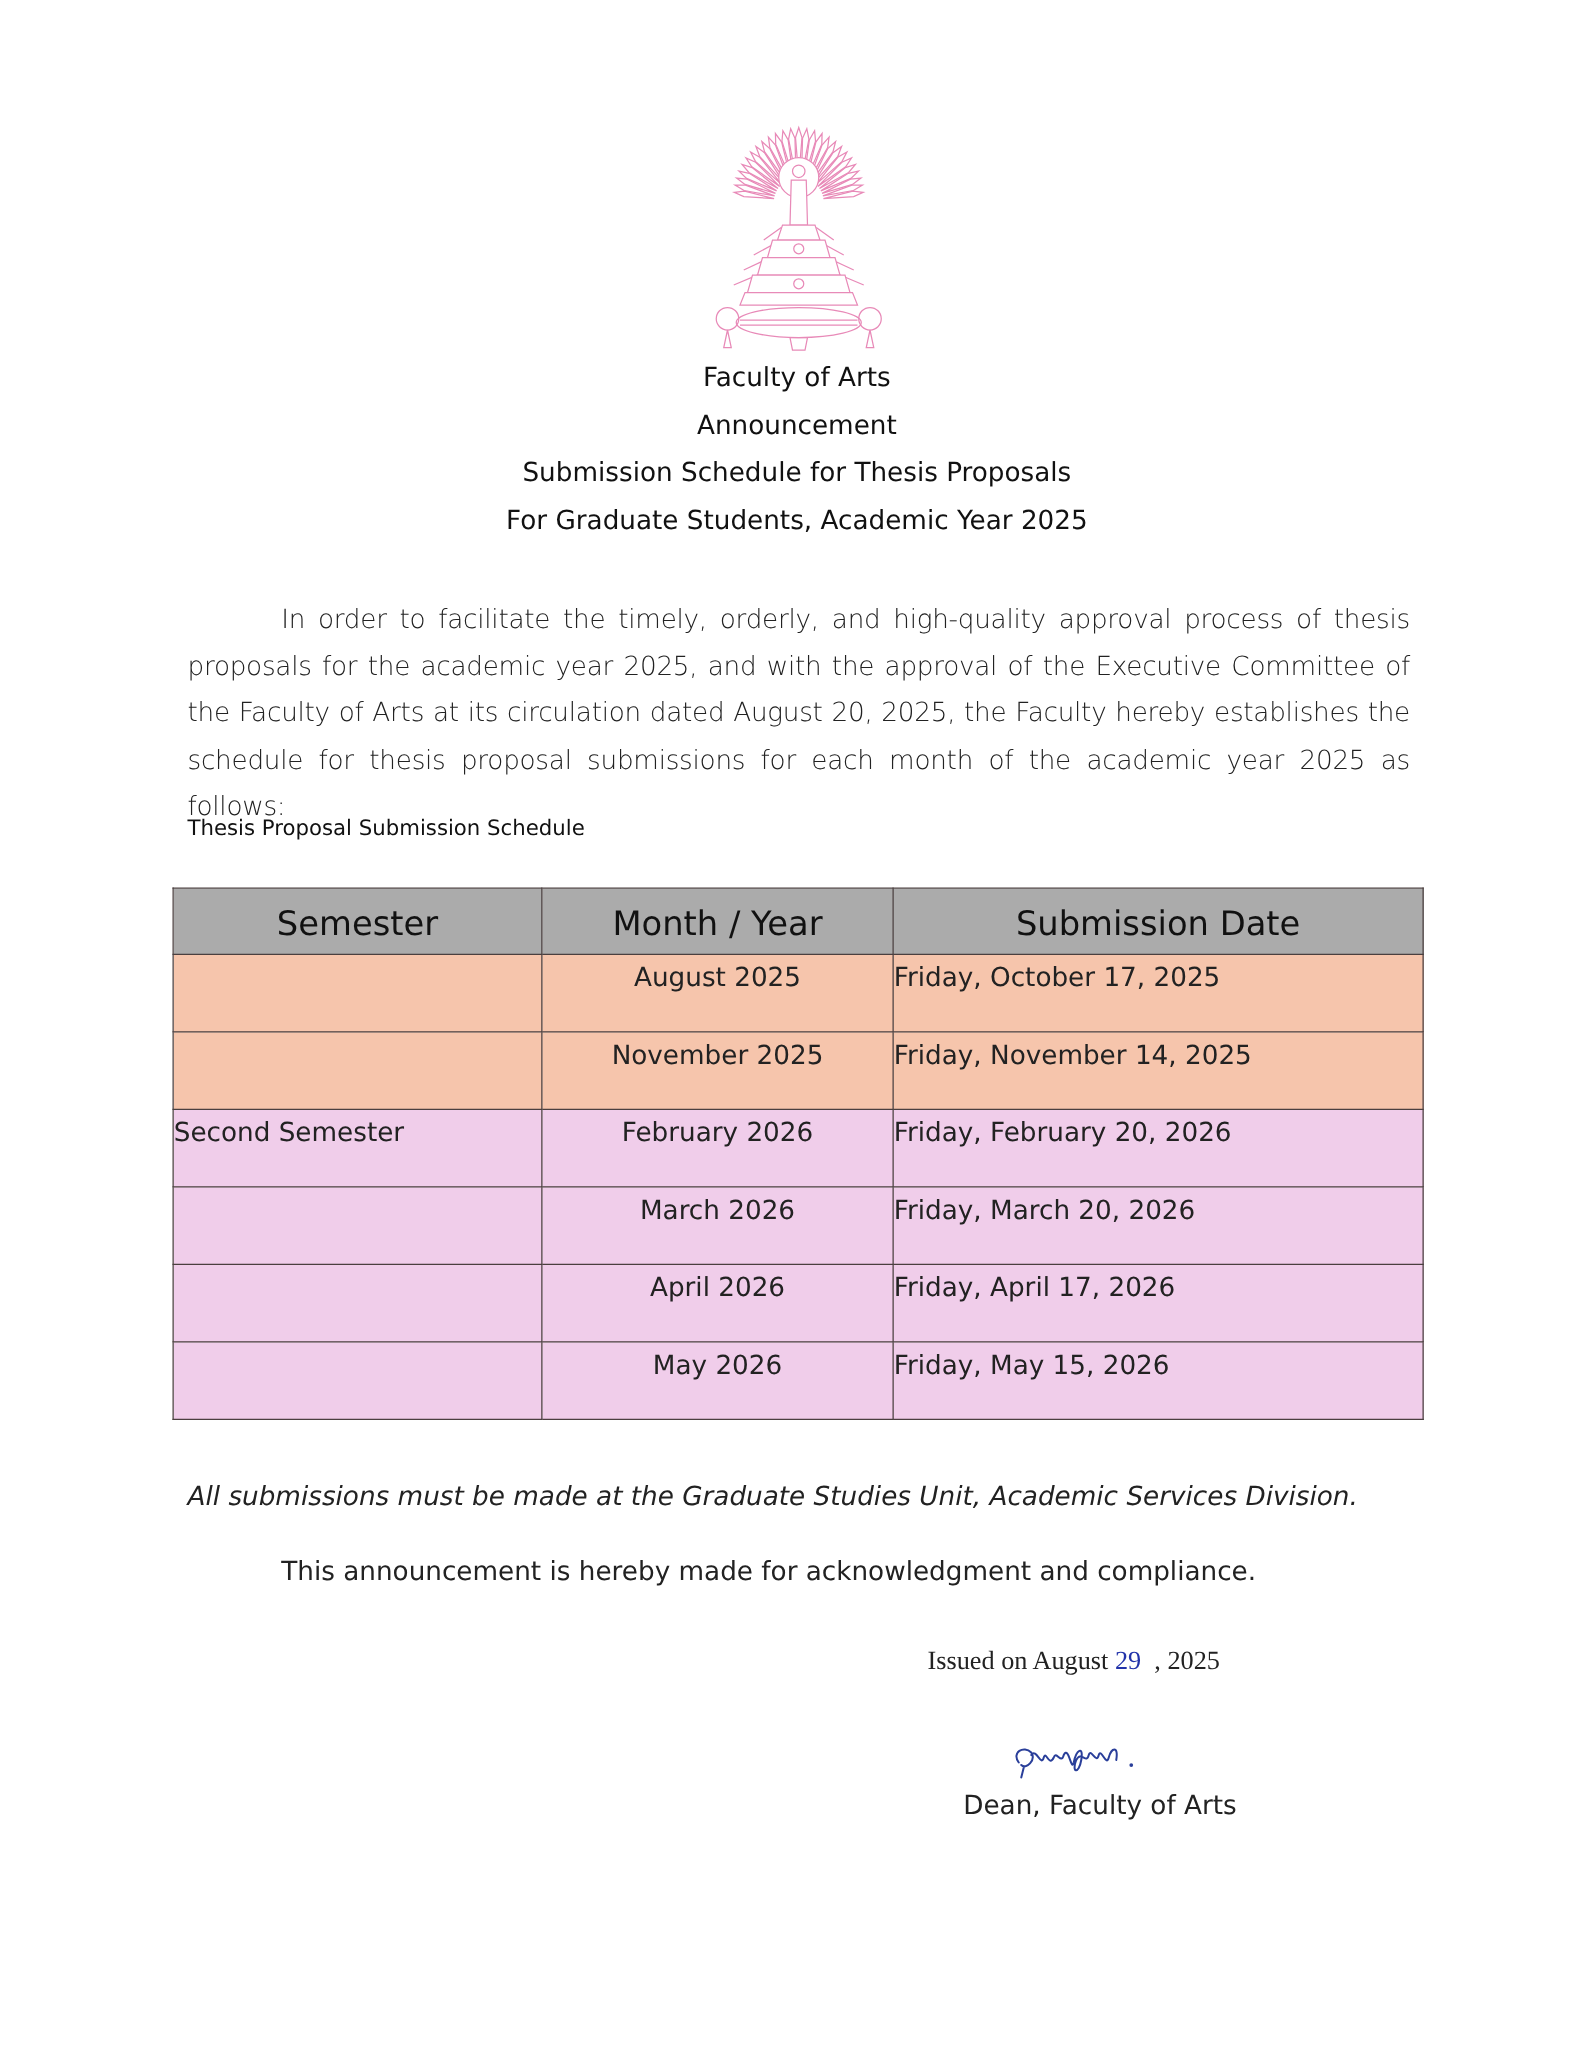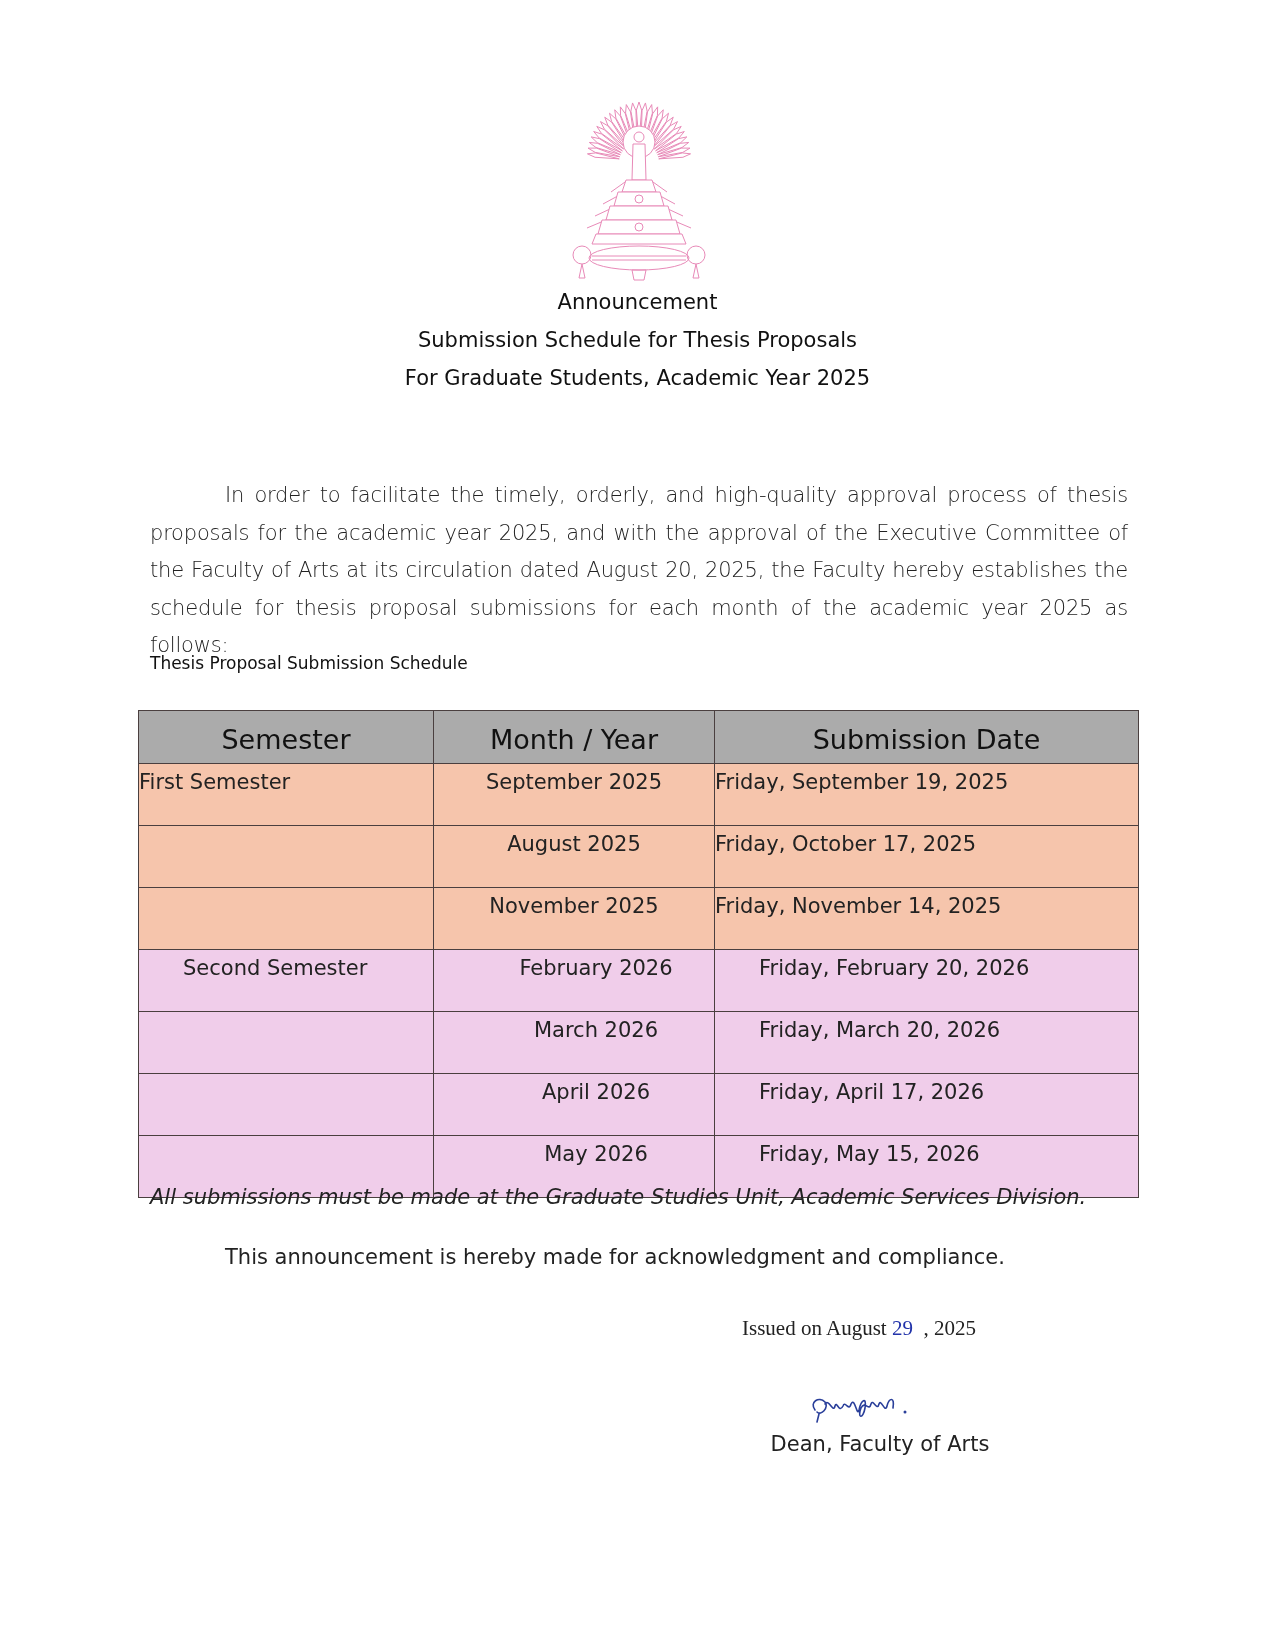--- a/index.html
+++ b/index.html
@@ -29,21 +29,21 @@
     }
     table.schedule th, table.schedule td {
       border: 1.5px solid #4a3f3f; padding: 0;
     }
     table.schedule th {
       background: #ababab; height: 48px; font-weight: normal; font-size: 27px;
       color: #111; text-align: center; vertical-align: middle; padding-top: 4px;
     }
     table.schedule td { height: 55px; vertical-align: top; padding-top: 6px; color: #222; }
     tr.sem1 td { background: #f6c5ac; }
-    tr.sem2 td { background: #f0cdea; padding-left: 44px; }
+    tr.sem2 td { background: #f0cdea; }
     td.sem { padding-left: 11px; color: #111; }
     td.month { text-align: center; }
     td.date { padding-left: 11px; }
     .col1 { width: 295px; } .col2 { width: 281px; } .col3 { width: auto; }
     .note {
       position: absolute; left: 150px; top: 1185px; font-size: 21px; font-style: italic; color: #222;
     }
     .ack {
       position: absolute; left: 225px; top: 1245px; font-size: 21px; color: #222;
     }
@@ -116,20 +116,21 @@
       <circle cx="30" cy="155" r="9"></circle>
       <circle cx="144" cy="155" r="9"></circle>
       <path d="M30 164 L27 178 L33 178 Z"></path>
       <path d="M144 164 L141 178 L147 178 Z"></path>
       <path d="M80 170 L94 170 L92 180 L82 180 Z"></path>
     </g>
   </svg>
 </div>
 
 <div class="heading" style="top:283px;">
+  <div>Faculty of Arts</div>
   <div>Announcement</div>
   <div>Submission Schedule for Thesis Proposals</div>
   <div>For Graduate Students, Academic Year 2025</div>
 </div>
 
 <div class="para"><span class="indent"></span><span>In order to facilitate the timely, orderly, and high-quality approval process of thesis proposals for the academic year 2025, and with the approval of the Executive Committee of the Faculty of Arts at its circulation dated August 20, 2025, the Faculty hereby establishes the schedule for thesis proposal submissions for each month of the academic year 2025 as follows:</span></div>
 
 <div class="section-title">Thesis Proposal Submission Schedule</div>
 
 <table class="schedule">
@@ -139,25 +140,20 @@
       <col class="col3">
     </colgroup>
   <thead>
     <tr>
       <th>Semester</th>
       <th>Month / Year</th>
       <th>Submission Date</th>
     </tr>
   </thead>
   <tbody>
-    <tr class="sem1">
-      <td class="sem">First Semester</td>
-      <td class="month">September 2025</td>
-      <td class="date">Friday, September 19, 2025</td>
-    </tr>
     <tr class="sem1">
       <td class="sem"></td>
       <td class="month">August 2025</td>
       <td class="date">Friday, October 17, 2025</td>
     </tr>
     <tr class="sem1">
       <td class="sem"></td>
       <td class="month">November 2025</td>
       <td class="date">Friday, November 14, 2025</td>
     </tr>

